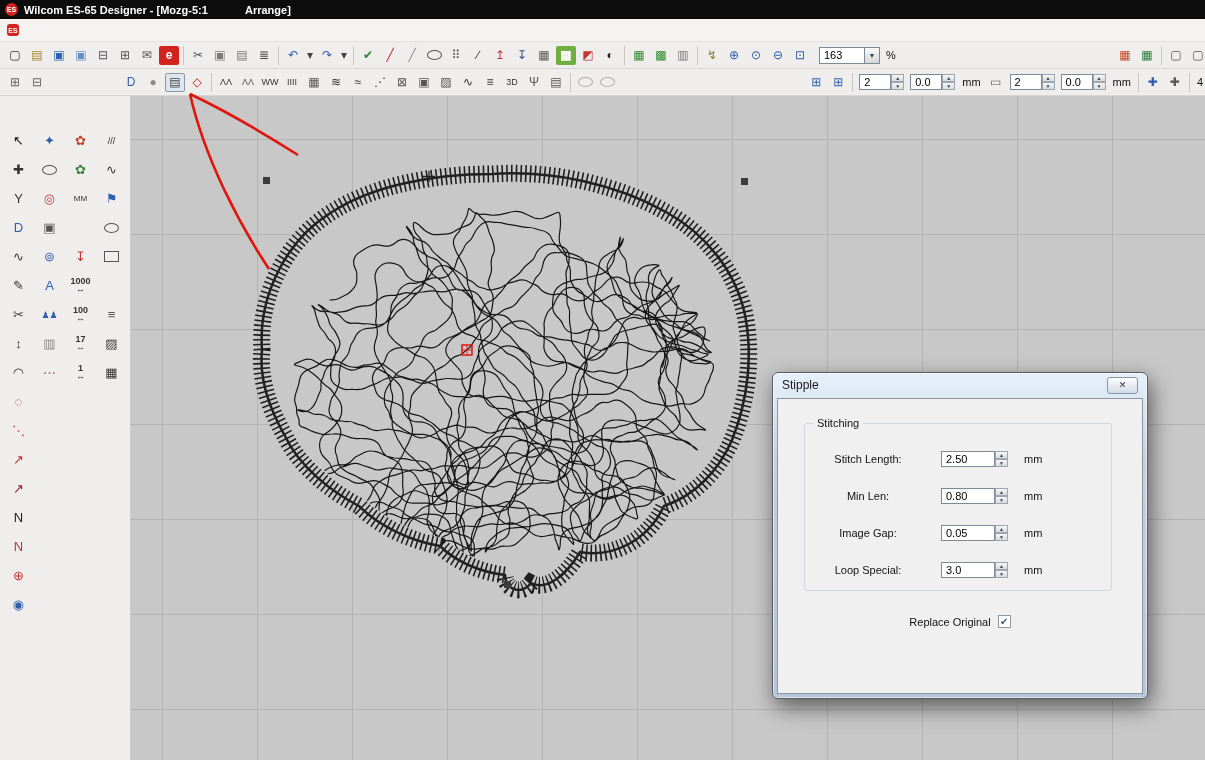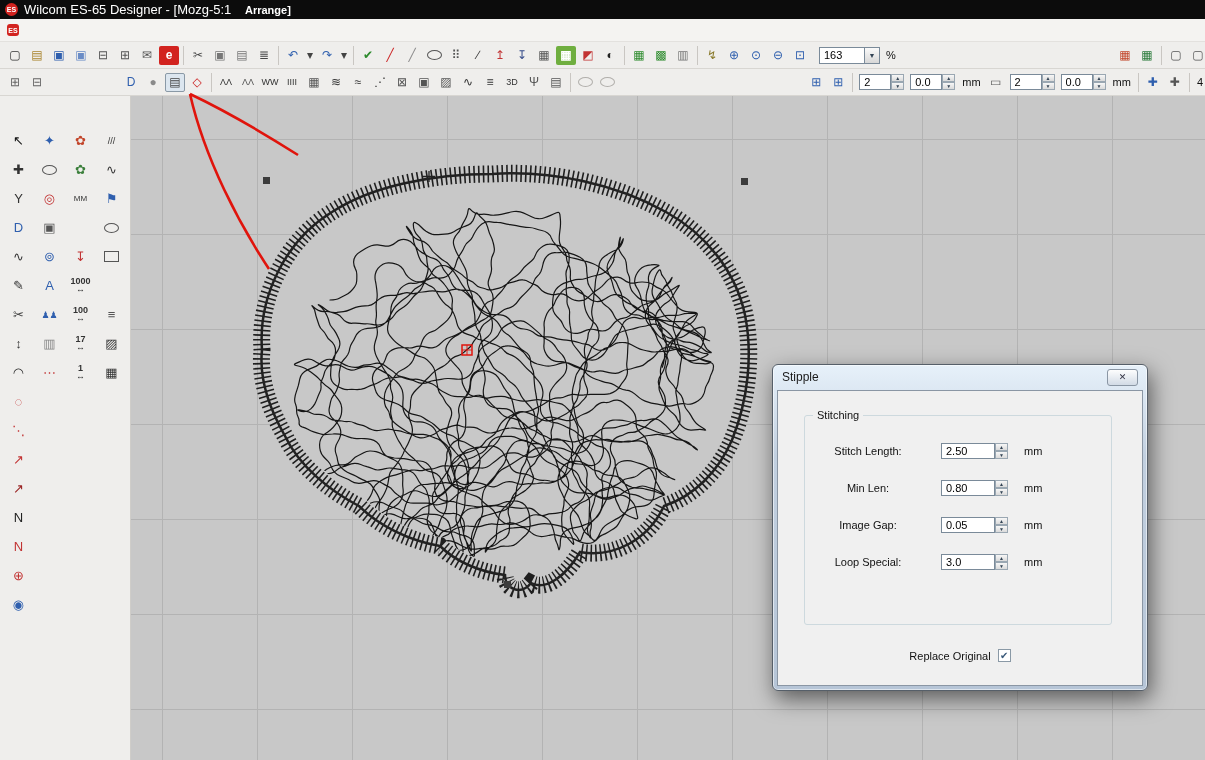--- a/index.html
+++ b/index.html
@@ -5,21 +5,21 @@
   * { box-sizing: border-box; }
   html,body { margin:0; padding:0; }
   body {
     width:1205px; height:760px; overflow:hidden; position:relative;
     font-family:"Liberation Sans", sans-serif; font-size:11px; background:#c8c8c8; color:#111;
   }
   
   .titlebar { height:19px; background:#0c0c0c; color:#fff; display:flex; align-items:center; position:relative; }
   .eslogo { width:13px; height:13px; border-radius:50%; background:#d2231f; color:#fff; font-size:7px; font-weight:bold;
             display:flex; align-items:center; justify-content:center; margin:0 6px 0 5px; flex:0 0 auto; }
-  .titletext { font-weight:normal; font-size:13px; }
+  .titletext { font-weight:bold; font-size:11px; }
   .title-tab { position:absolute; left:245px; font-weight:bold; font-size:11px; }
   
   .menubar { height:23px; background:#f4f3f1; display:flex; align-items:center; border-bottom:1px solid #e3e1de; padding-left:2px; }
   .menubar .eslogo { width:12px; height:12px; border-radius:3px; }
   .mitem { padding:4px 9px; }
   
   .toolbar { height:27px; background:#efeeec; border-bottom:1px solid #d8d6d2; display:flex; align-items:center; padding:0 4px; overflow:hidden; }
   .tbi { width:20px; height:19px; margin:1px; display:inline-flex; align-items:center; justify-content:center;
          font-size:12px; line-height:1; color:#333; border-radius:2px; flex:0 0 auto; }
   .tbi.hasbg { font-weight:bold; }
@@ -51,29 +51,29 @@
   .pn { font-size:9px; font-weight:bold; }
   .pa { font-size:9px; margin-top:-1px; }
   .canvas { flex:1; position:relative;
     background-color:#c8c8c8;
     background-image:linear-gradient(to right,#b3b3b3 1px,transparent 1px),linear-gradient(to bottom,#b3b3b3 1px,transparent 1px);
     background-size:95px 95px; background-position:31px 43px; }
   .canvas svg.design { position:absolute; left:0; top:0; }
   
   .annot { position:absolute; left:0; top:0; z-index:35; pointer-events:none; }
   
-  .dialog { position:absolute; left:772px; top:364px; width:376px; height:327px; z-index:40;
+  .dialog { position:absolute; left:772px; top:372px; width:376px; height:327px; z-index:40;
     background:linear-gradient(#e7f1fa,#c2d0e0 28%,#b6c5d7); border:1px solid #565f69; border-radius:6px;
     box-shadow:inset 0 0 0 1px rgba(255,255,255,.55), 3px 8px 22px rgba(0,0,0,.55); }
   .dlg-title { height:24px; display:flex; align-items:center; padding:0 9px; font-size:12px; color:#1a1a1a; }
   .dlg-close { margin-left:auto; width:31px; height:17px; border:1px solid #8a96a4; border-radius:3px;
     background:linear-gradient(#fdfdfd,#d2dbe6); display:flex; align-items:center; justify-content:center;
     font-size:9px; color:#334; }
   .dlg-client { position:absolute; left:4px; right:4px; top:25px; bottom:4px; background:#f0f0f0; border:1px solid #8a96a4; }
-  .groupbox { position:relative; margin:24px 30px 8px 26px; height:210px; border:1px solid #cdd9de; border-radius:3px; padding-top:16px; }
+  .groupbox { position:relative; margin:24px 30px 8px 26px; height:168px; border:1px solid #cdd9de; border-radius:3px; padding-top:16px; }
   .gb-label { position:absolute; top:-7px; left:8px; background:#f0f0f0; padding:0 4px; }
   .frow { display:flex; align-items:center; height:37px; }
   .frow label { width:126px; text-align:center; margin-right:10px; }
   .frow input { width:54px; height:16px; border:1px solid #7a8a99; padding:1px 4px; font-size:11px; font-family:inherit; }
   .frow .unit { margin-left:16px; }
   .replace-row { display:flex; justify-content:center; align-items:center; gap:7px; margin-top:24px; }
   .cb { width:13px; height:13px; border:1px solid #8a99a6; background:#fff; display:flex; align-items:center; justify-content:center;
         font-size:10px; color:#3a5a7a; }
   .cb:not(.checked) { color:transparent; }
   .btnrow { display:flex; justify-content:center; gap:26px; margin-top:15px; }

